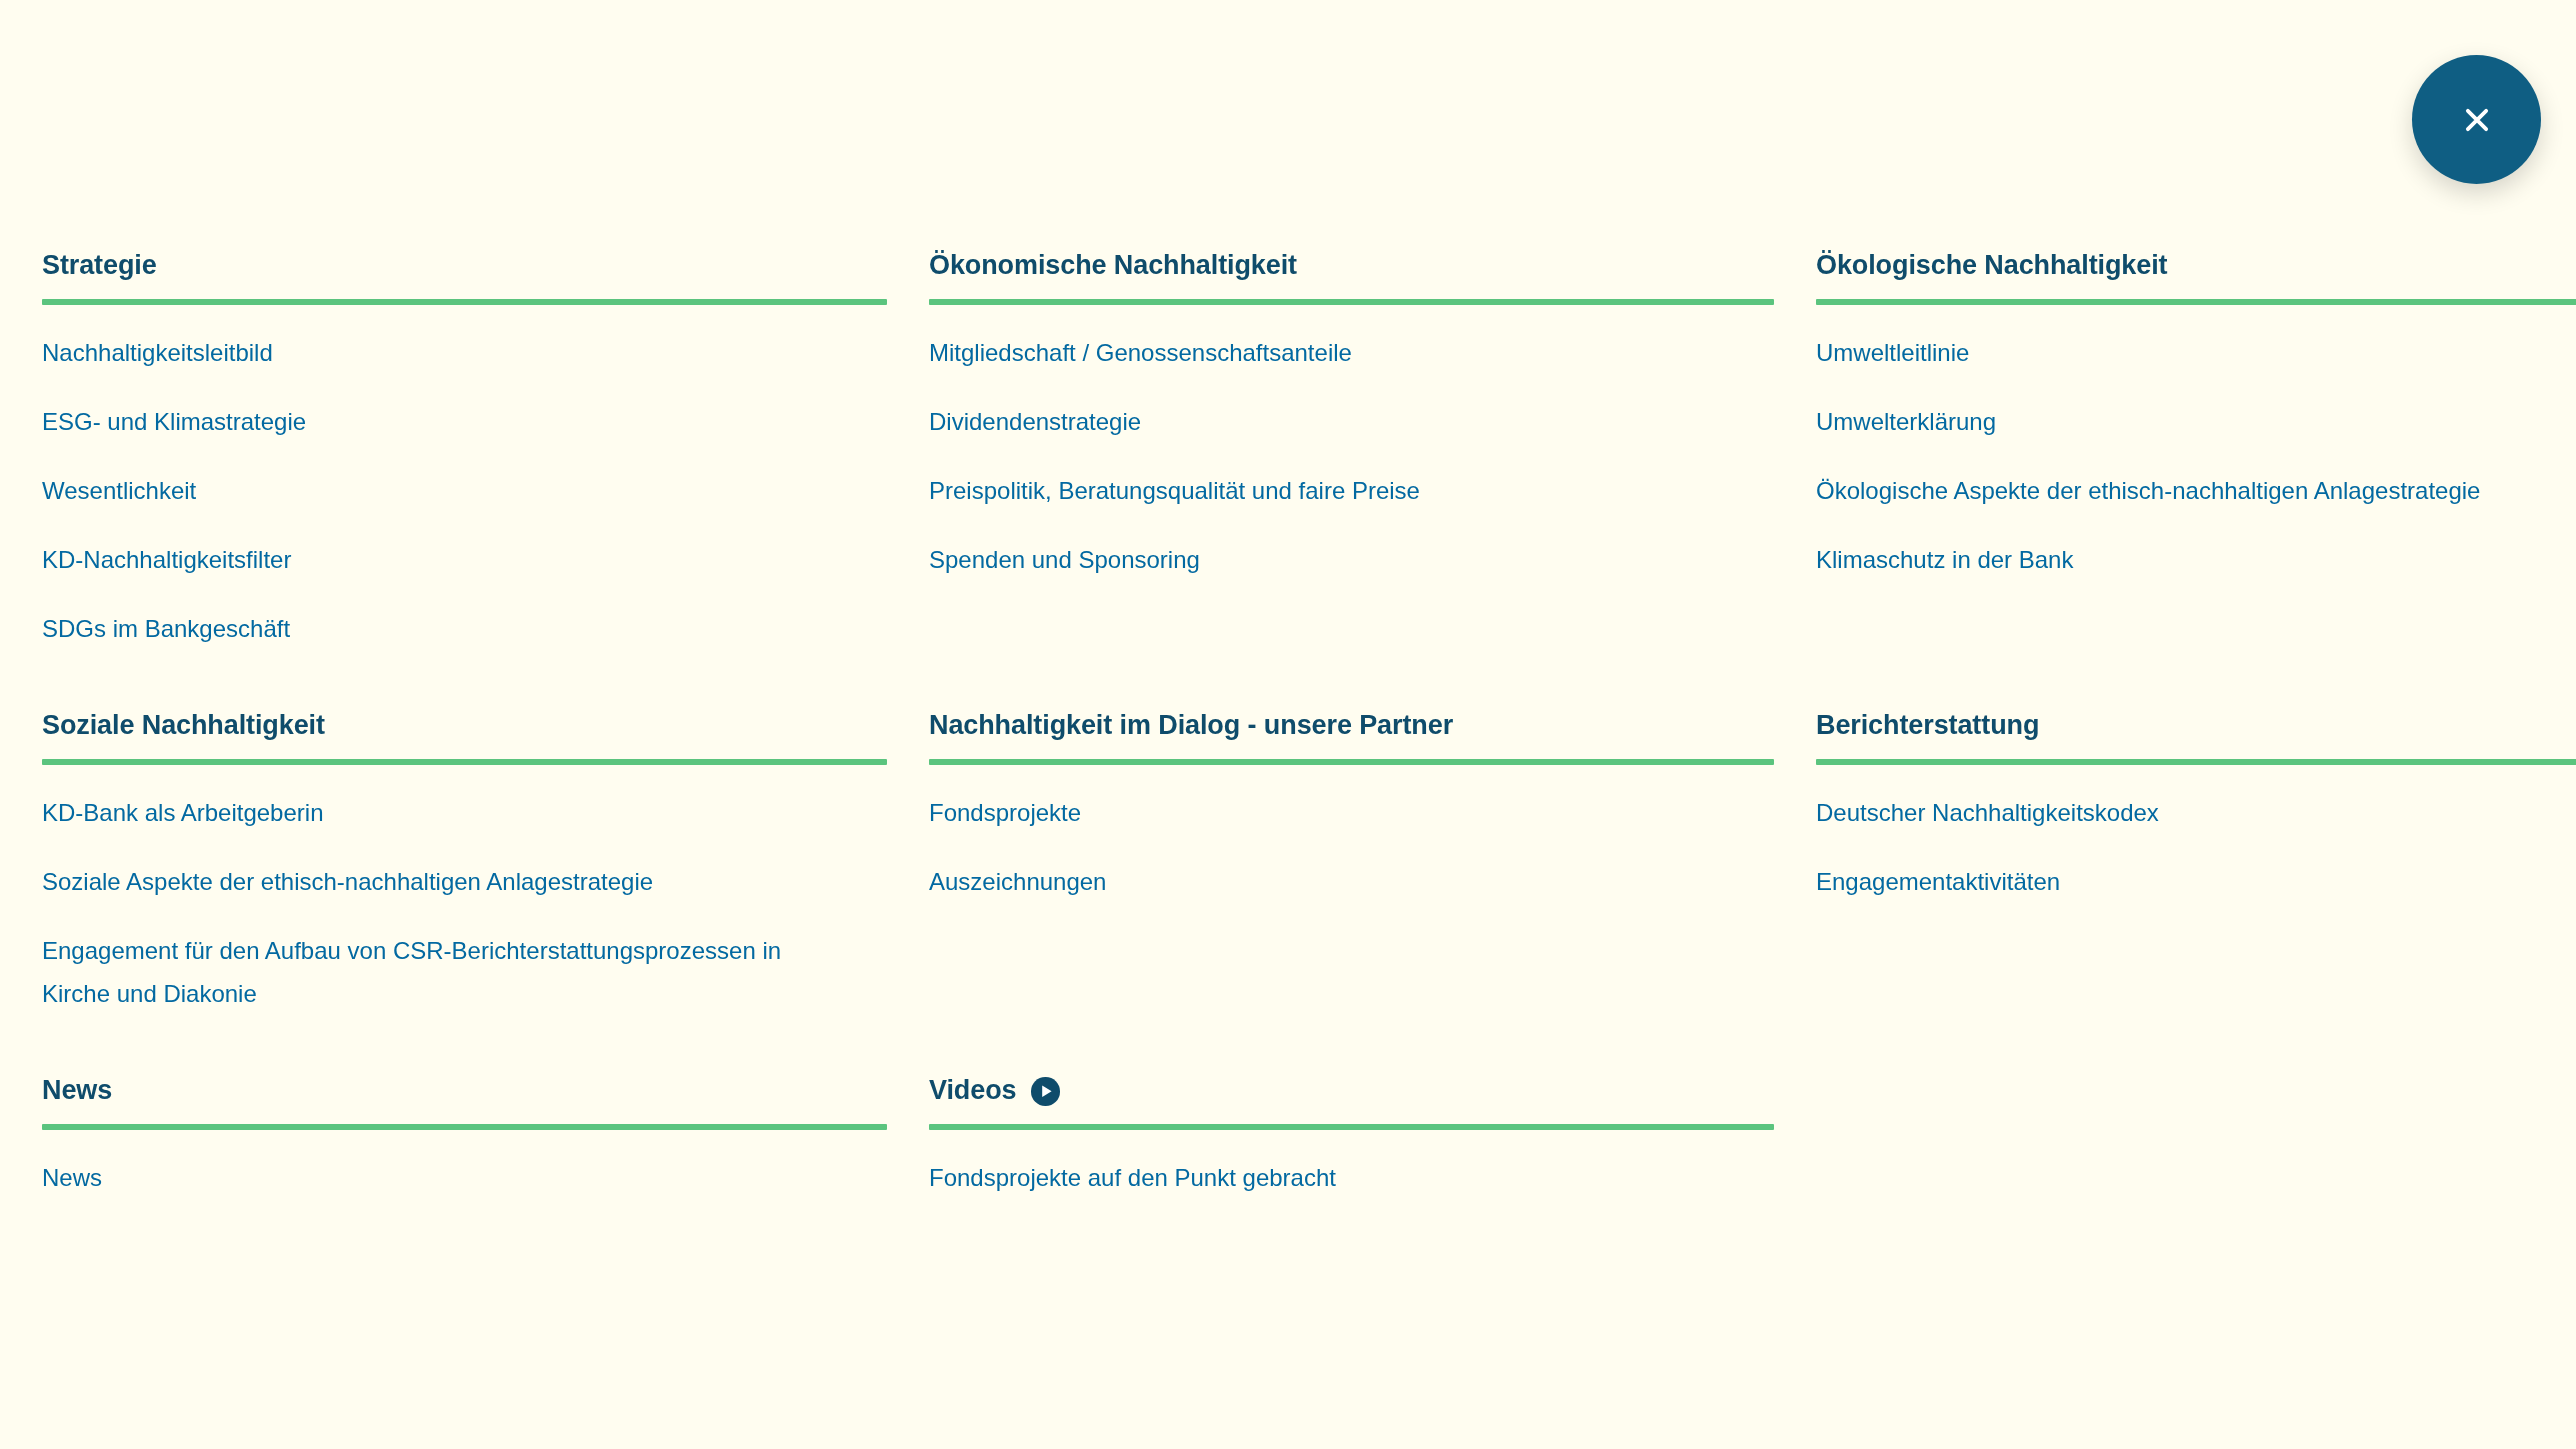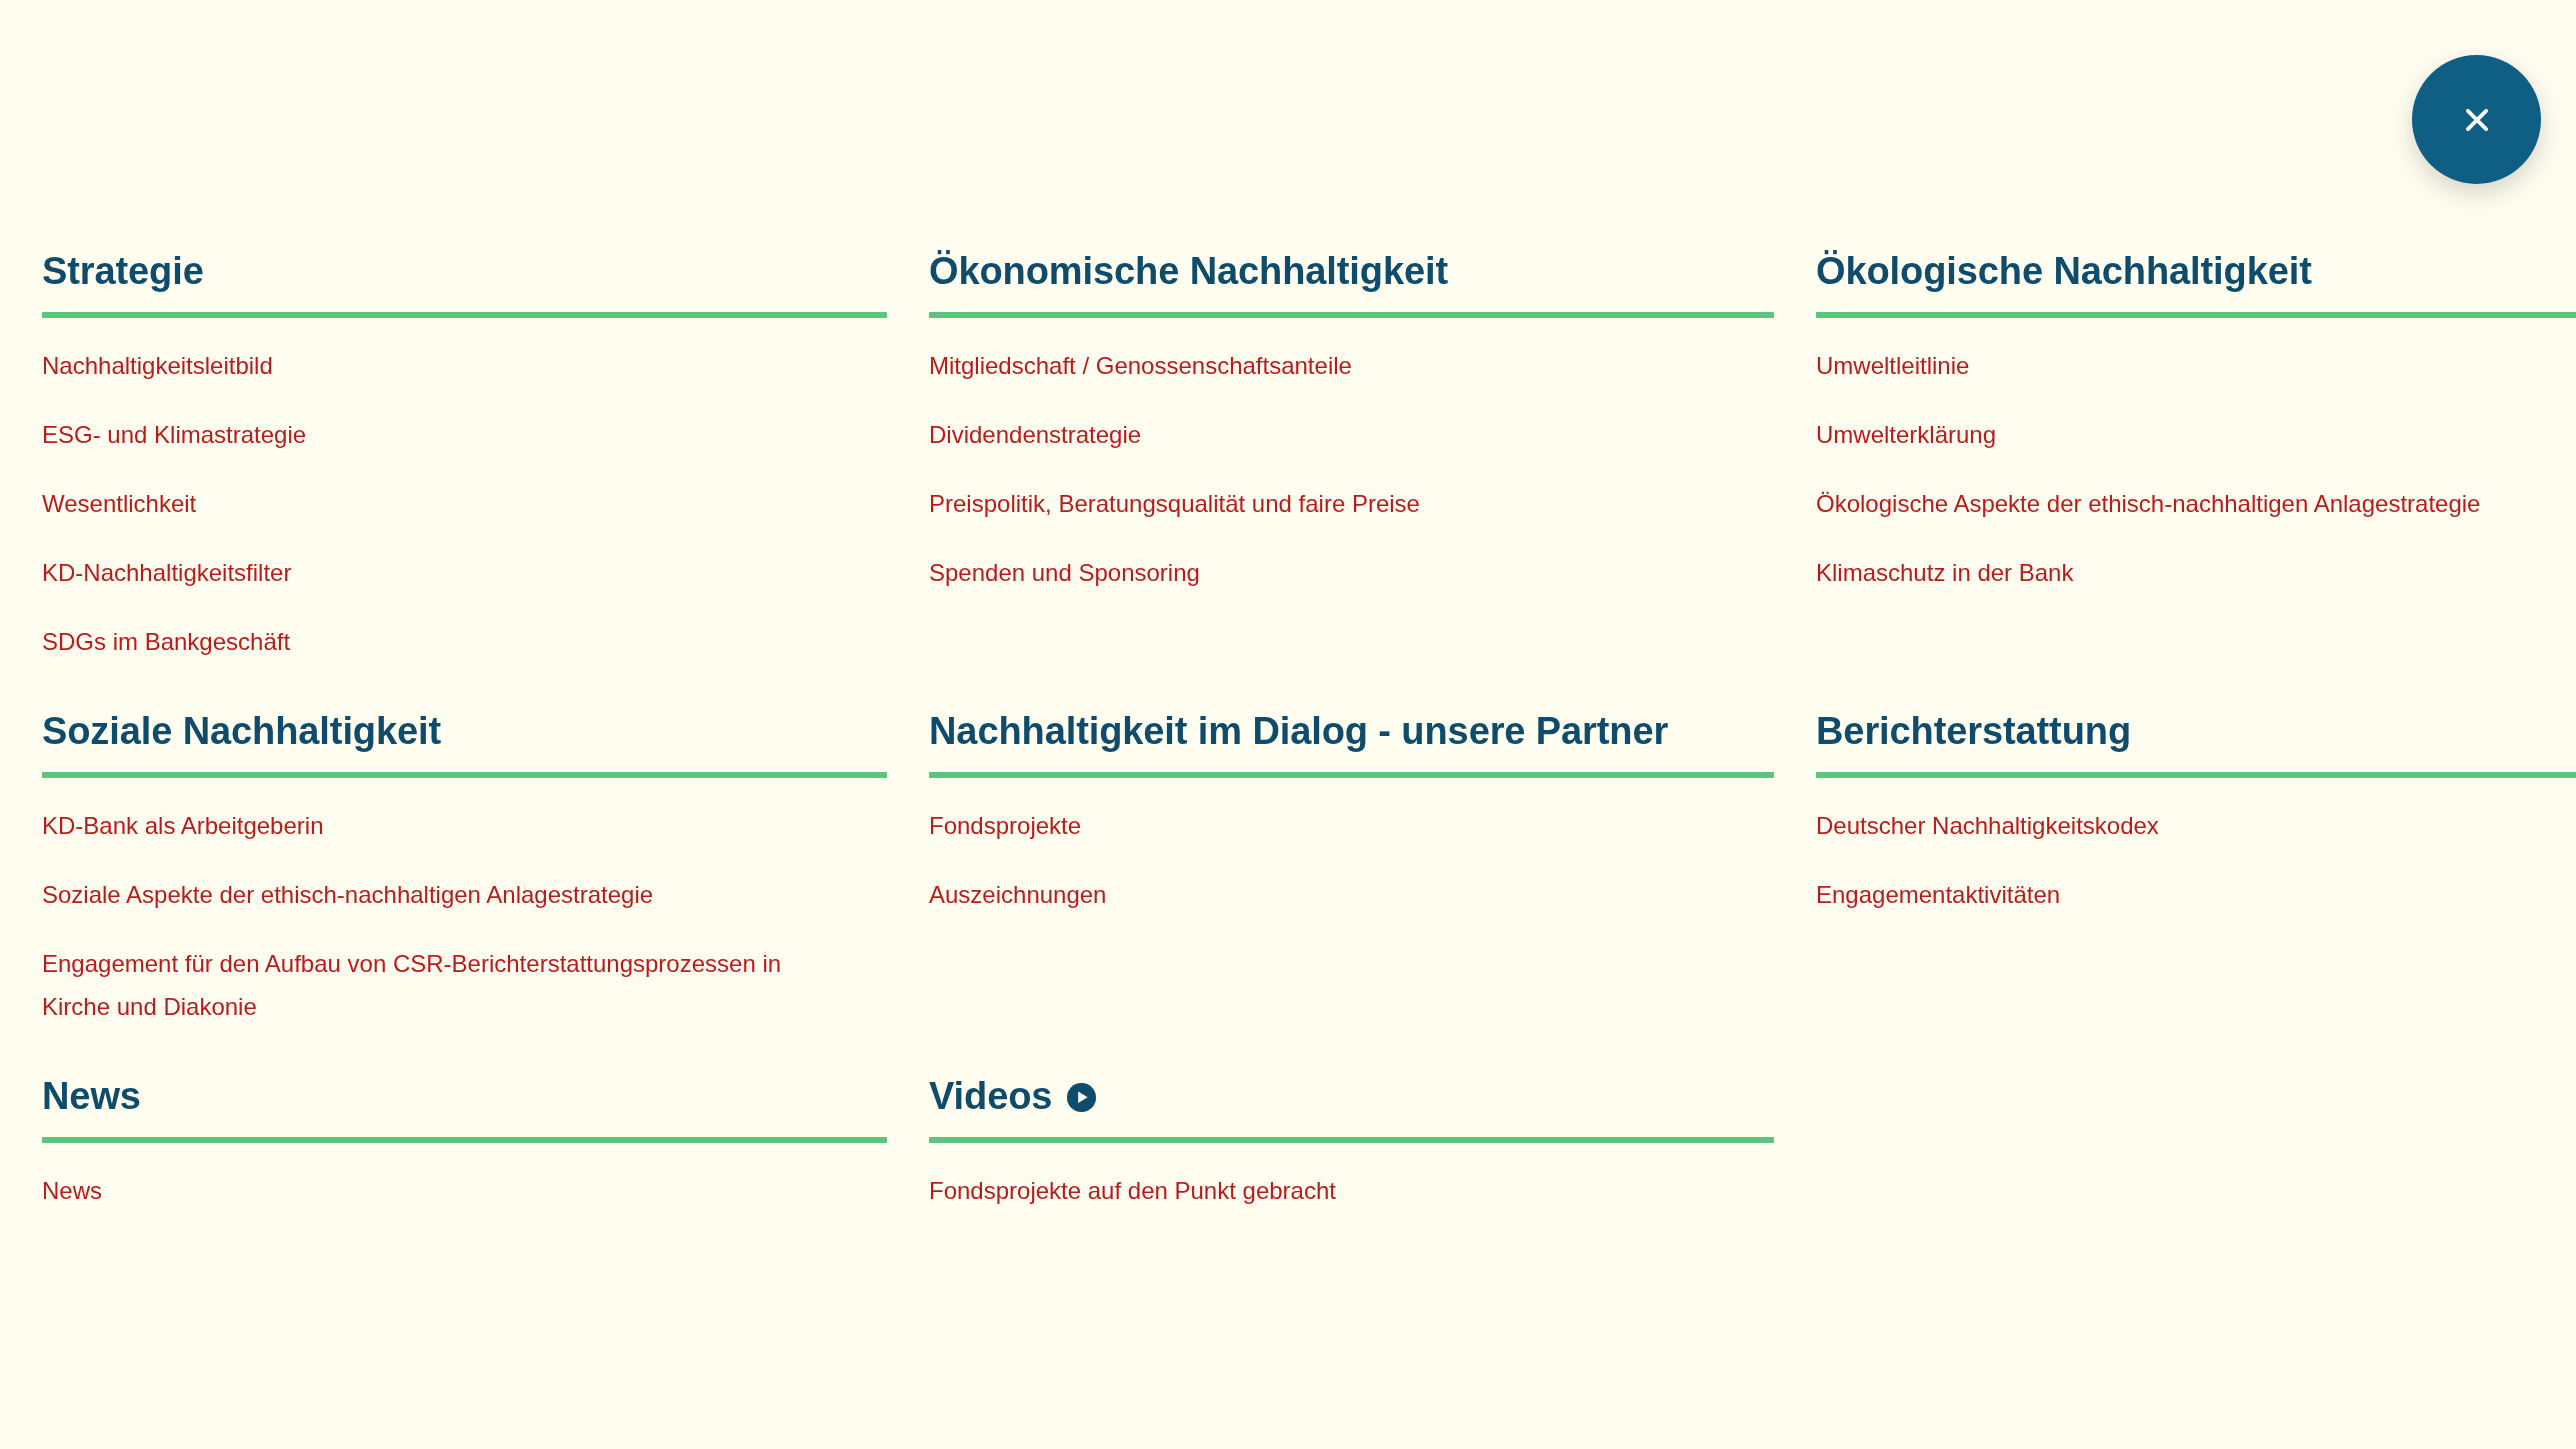--- a/index.html
+++ b/index.html
@@ -54,21 +54,21 @@
 
   .menu-section {
     box-sizing: border-box;
   }
   .menu-section.row1 { height: 460px; }
   .menu-section.row2 { height: 365px; }
   .menu-section.row3 { height: auto; }
 
   .section-title {
     margin: 0;
-    font-size: 38px;
+    font-size: 27px;
     font-weight: 700;
     line-height: 1.15;
     letter-spacing: -0.1px;
     color: #0f4c6b;
     display: flex;
     align-items: center;
     gap: 14.7px;
     white-space: nowrap;
   }
 
@@ -99,21 +99,21 @@
     margin: 0;
     padding: 0;
   }
 
   .section-links li {
     margin: 0;
   }
 
   .menu-link {
     display: block;
-    color: #b91c1c;
+    color: #0369a1;
     text-decoration: none;
     font-size: 24px;
     line-height: 43px;
     padding-top: 26px;
     max-width: 800px;
   }
 </style>
 </head>
 <body>
 

